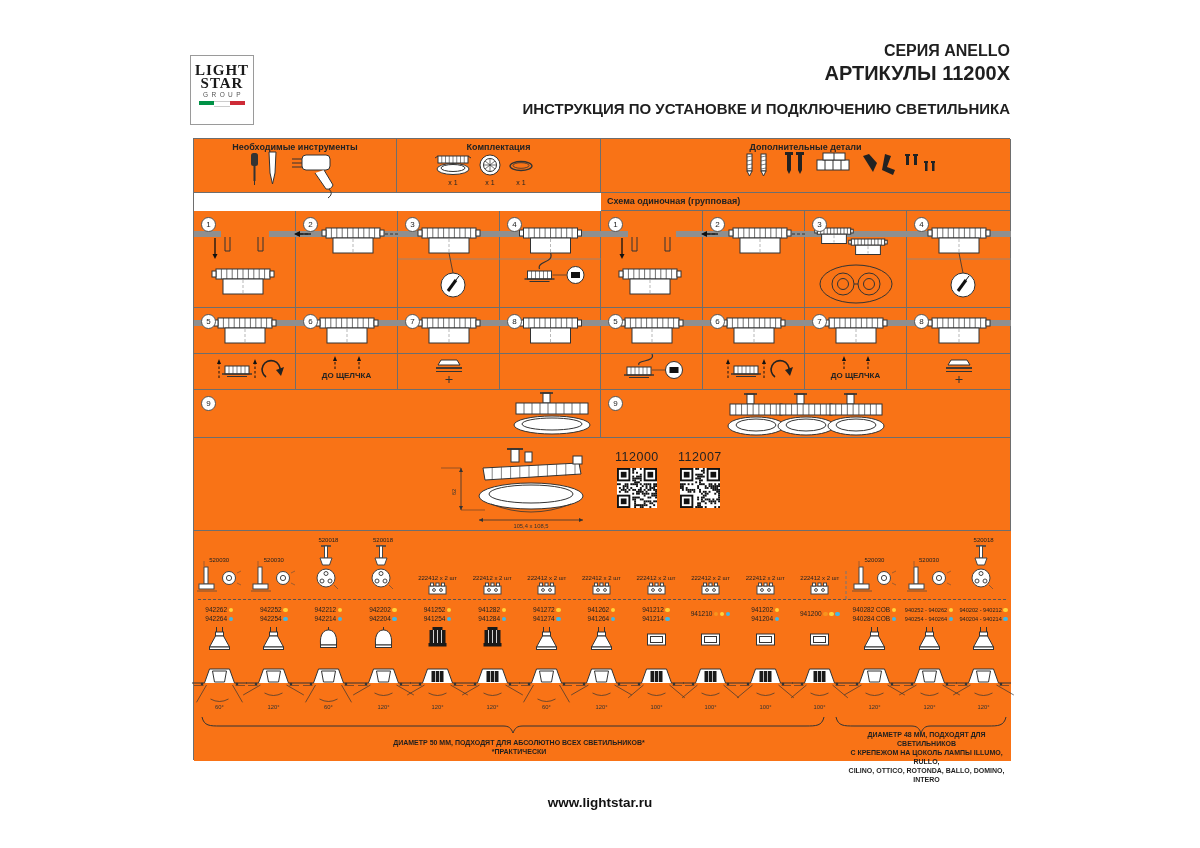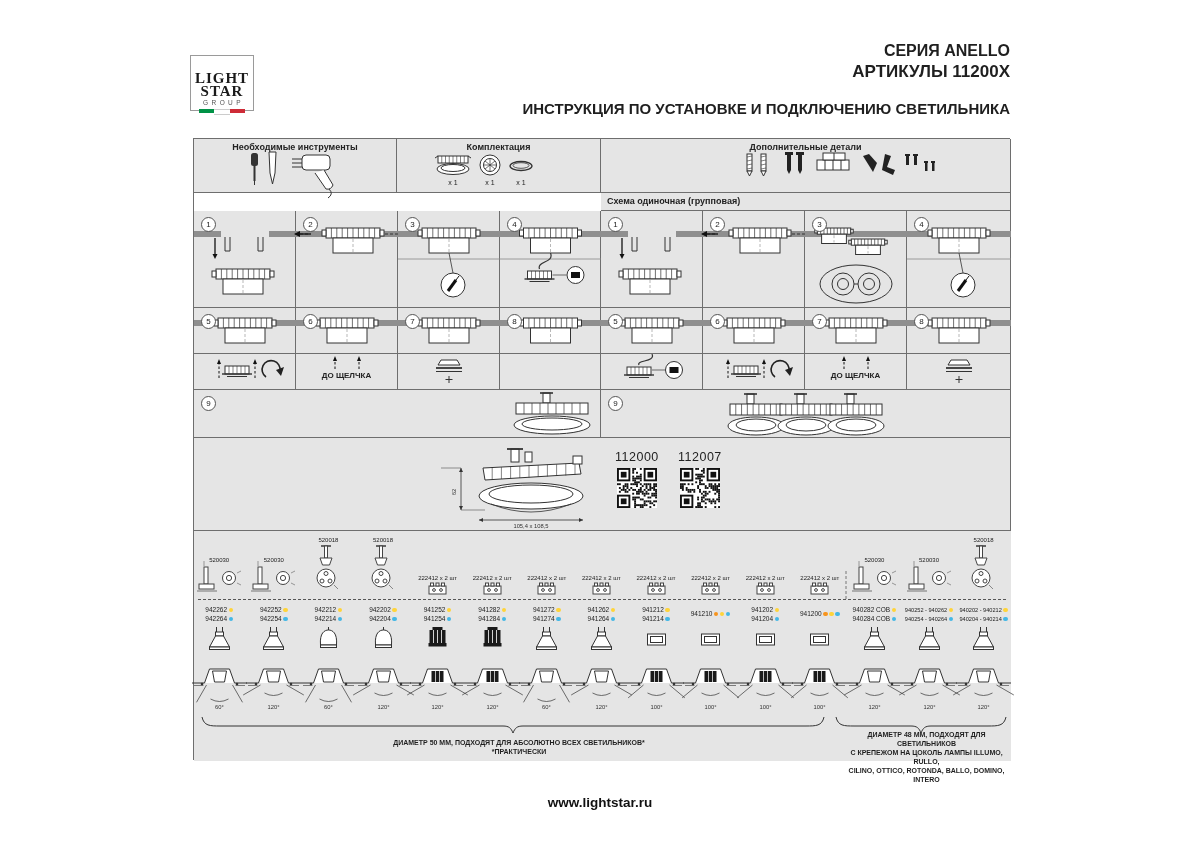--- a/index.html
+++ b/index.html
@@ -1,29 +1,29 @@
 <!DOCTYPE html>
 <html><head>
 <meta charset="utf-8">
 <style>
   html,body{margin:0;padding:0;background:#e8e8e8}
   .page{position:relative;width:1200px;height:848px;margin:0 auto;background:#fff;
         font-family:"Liberation Sans",sans-serif;color:#222;overflow:hidden}
   
-  .logo{position:absolute;left:190px;top:55px;width:64px;height:56px;border:1px solid #9a9a9a;
-        box-sizing:border-box;text-align:center;padding-top:16px}
+  .logo{position:absolute;left:190px;top:55px;width:64px;height:70px;border:1px solid #9a9a9a;
+        box-sizing:border-box;text-align:center;padding-top:8px}
   .logo-word{font-family:"Liberation Serif",serif;font-weight:bold;font-size:15px;line-height:13px;letter-spacing:1px;color:#1a1a1a}
   .logo-group{font-size:6.5px;letter-spacing:3.4px;color:#555;margin-top:1px;padding-left:3px}
   .logo-flag{display:flex;height:4px;margin:3px 8px 0 8px}
   .logo-flag span{flex:1;height:100%}
   
   .hdr{position:absolute;right:190px;font-weight:bold;color:#1f1f1f;text-align:center;white-space:nowrap}
   
   #table{position:absolute;left:193px;top:138px;width:817px;height:622px;border:1px solid #6e6e6e;box-sizing:border-box}
-  .cell{position:absolute;border-right:1px solid #6e6e6e;border-bottom:1px solid #6e6e6e;box-sizing:border-box;background:#e5e5e5}
+  .cell{position:absolute;border-right:1px solid #6e6e6e;border-bottom:1px solid #6e6e6e;box-sizing:border-box;background:#f97316}
   .sec-label{font-size:9px;font-weight:bold;text-align:center;padding-top:3px}
   .scheme-label{font-size:9px;font-weight:bold;padding-top:3px;padding-left:6px}
   .stepnum{position:absolute;left:7px;top:6px;width:13px;height:13px;border:1px solid #555;border-radius:50%;
            font-size:8px;line-height:13px;text-align:center;background:#fff;z-index:3}
   .subline{position:absolute;left:0;right:0;top:45px;border-top:1px solid #6e6e6e}
   .click-label{position:absolute;left:0;right:0;top:63px;text-align:center;font-size:8px;font-weight:bold;z-index:2}
   .cnt{position:absolute;width:22px;text-align:center;font-size:7px;top:40px}
   
   .qr-label{position:absolute;font-size:12.5px;font-weight:normal;letter-spacing:.5px}
   
@@ -46,21 +46,21 @@
     <div class="logo-word">STAR</div>
     <div class="logo-group">GROUP</div>
     <div class="logo-flag">
       <span id="flag-g" style="background: rgb(0, 146, 70);"></span>
         <span style="background:#fff;border-top:1px solid #ccc;border-bottom:1px solid #ccc"></span>
         <span id="flag-r" style="background: rgb(206, 43, 55);"></span>
     </div>
   </div>
 
   <div class="hdr" style="top:42px;font-size:16px">СЕРИЯ ANELLO</div>
-  <div class="hdr" style="top:62px;font-size:17px">АРТИКУЛЫ 11200X</div>
+  <div class="hdr" style="top:62px;font-size:20px">АРТИКУЛЫ 11200X</div>
   <div class="hdr" style="top:100px;font-size:15px">ИНСТРУКЦИЯ ПО УСТАНОВКЕ И ПОДКЛЮЧЕНИЮ СВЕТИЛЬНИКА</div>
 
   <div id="table">
 
     <div class="cell" style="left:0;top:0;width:203px;height:54px">
       <div class="sec-label">Необходимые инструменты</div>
       <div id="tools-icons"></div>
     <div style="position: absolute; left: 0px; top: 0px; width: 203px; height: 54px; z-index: 1;"><svg width="203" height="54" viewBox="0 0 203 54" style="overflow:visible">
   <rect x="57" y="14" width="7" height="13" rx="2.5" fill="#333"></rect>
   <line x1="60.5" y1="27" x2="60.5" y2="42" stroke="#333" stroke-width="2"></line>

